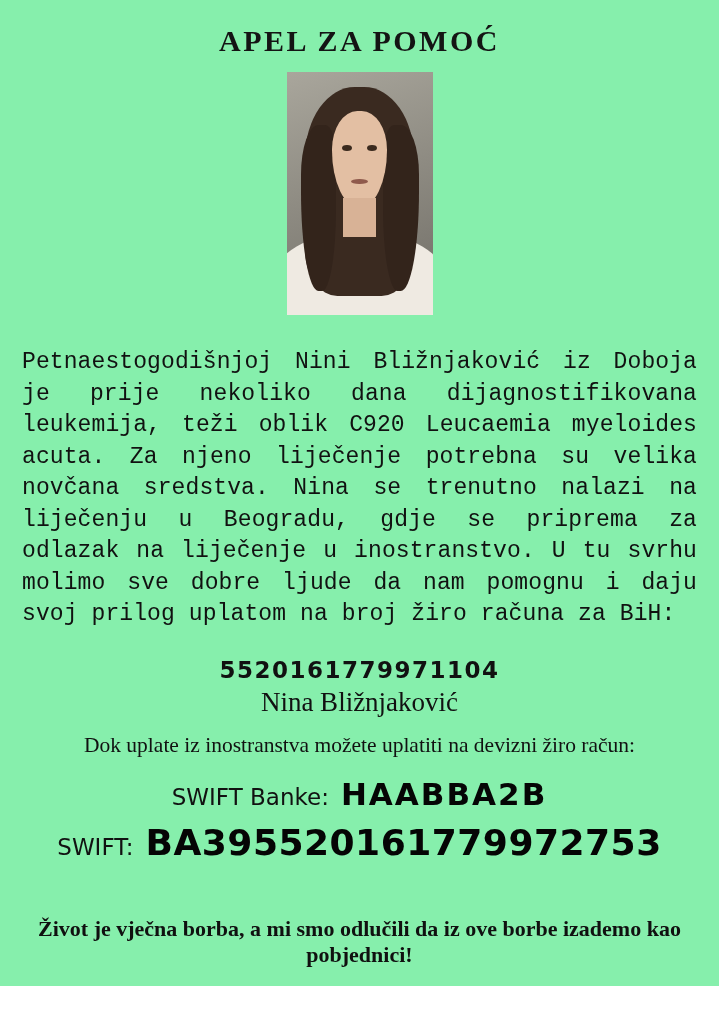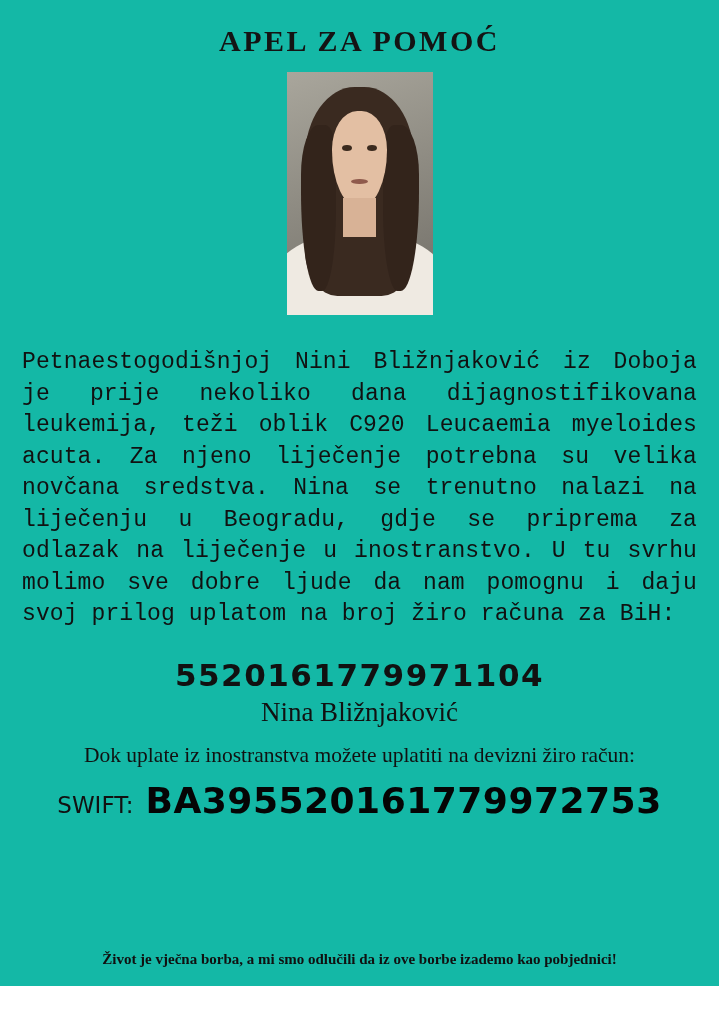--- a/index.html
+++ b/index.html
@@ -11,21 +11,21 @@
     width: 719px;
     height: 1012px;
     overflow: hidden;
     font-family: "Liberation Serif", serif;
     color: #1a1a1a;
   }
   .poster {
     position: relative;
     width: 719px;
     height: 1012px;
-    background: #14b8a6;
+    background: #86efac;
     box-sizing: border-box;
     padding: 0 18px;
   }
 
   
   .title {
     text-align: center;
     font-family: "Liberation Serif", serif;
     font-weight: bold;
     font-size: 30px;
@@ -137,21 +137,21 @@
     font-weight: 500;
     letter-spacing: 0.1px;
   }
 
   
   .account-number {
     text-align: center;
     margin-top: 26px;
     font-family: "DejaVu Sans", sans-serif;
     font-weight: bold;
-    font-size: 31px;
+    font-size: 23px;
     letter-spacing: 1.5px;
     color: #111;
   }
   .account-name {
     text-align: center;
     margin-top: 4px;
     font-family: "Liberation Serif", serif;
     font-size: 27px;
     color: #111;
   }
@@ -192,21 +192,21 @@
 
   
   .footer-slogan {
     position: absolute;
     left: 0;
     right: 0;
     bottom: 44px;
     text-align: center;
     font-family: "Liberation Serif", serif;
     font-weight: bold;
-    font-size: 15px;
+    font-size: 22px;
     color: #101010;
     padding: 0 0;
   }
   .bottom-band {
     position: absolute;
     left: 0;
     right: 0;
     bottom: 0;
     height: 26px;
     background: #ffffff;
@@ -234,20 +234,24 @@
     </div>
   </div>
 
   <p class="body-text">Petnaestogodišnjoj Nini Bližnjaković iz Doboja je prije nekoliko dana dijagnostifikovana leukemija, teži oblik C920 Leucaemia myeloides acuta. Za njeno liječenje potrebna su velika novčana sredstva. Nina se trenutno nalazi na liječenju u Beogradu, gdje se priprema za odlazak na liječenje u inostranstvo.  U tu svrhu molimo sve dobre ljude da nam pomognu i daju svoj prilog uplatom na broj žiro računa  za BiH:</p>
 
   <div class="account-number">5520161779971104</div>
   <div class="account-name">Nina Bližnjaković</div>
 
   <div class="foreign-note">Dok uplate iz inostranstva možete uplatiti na devizni žiro račun:</div>
 
+  <div class="swift-row">
+    <span class="kv-label">SWIFT Banke:</span>
+    <span class="kv-value">HAABBA2B</span>
+  </div>
 
   <div class="iban-row">
     <span class="kv-label">SWIFT:</span>
     <span class="kv-value">BA395520161779972753</span>
   </div>
 
   <div class="footer-slogan">Život je vječna borba, a mi smo odlučili da iz ove borbe izademo kao pobjednici!</div>
   <div class="bottom-band"></div>
 
 </div>

